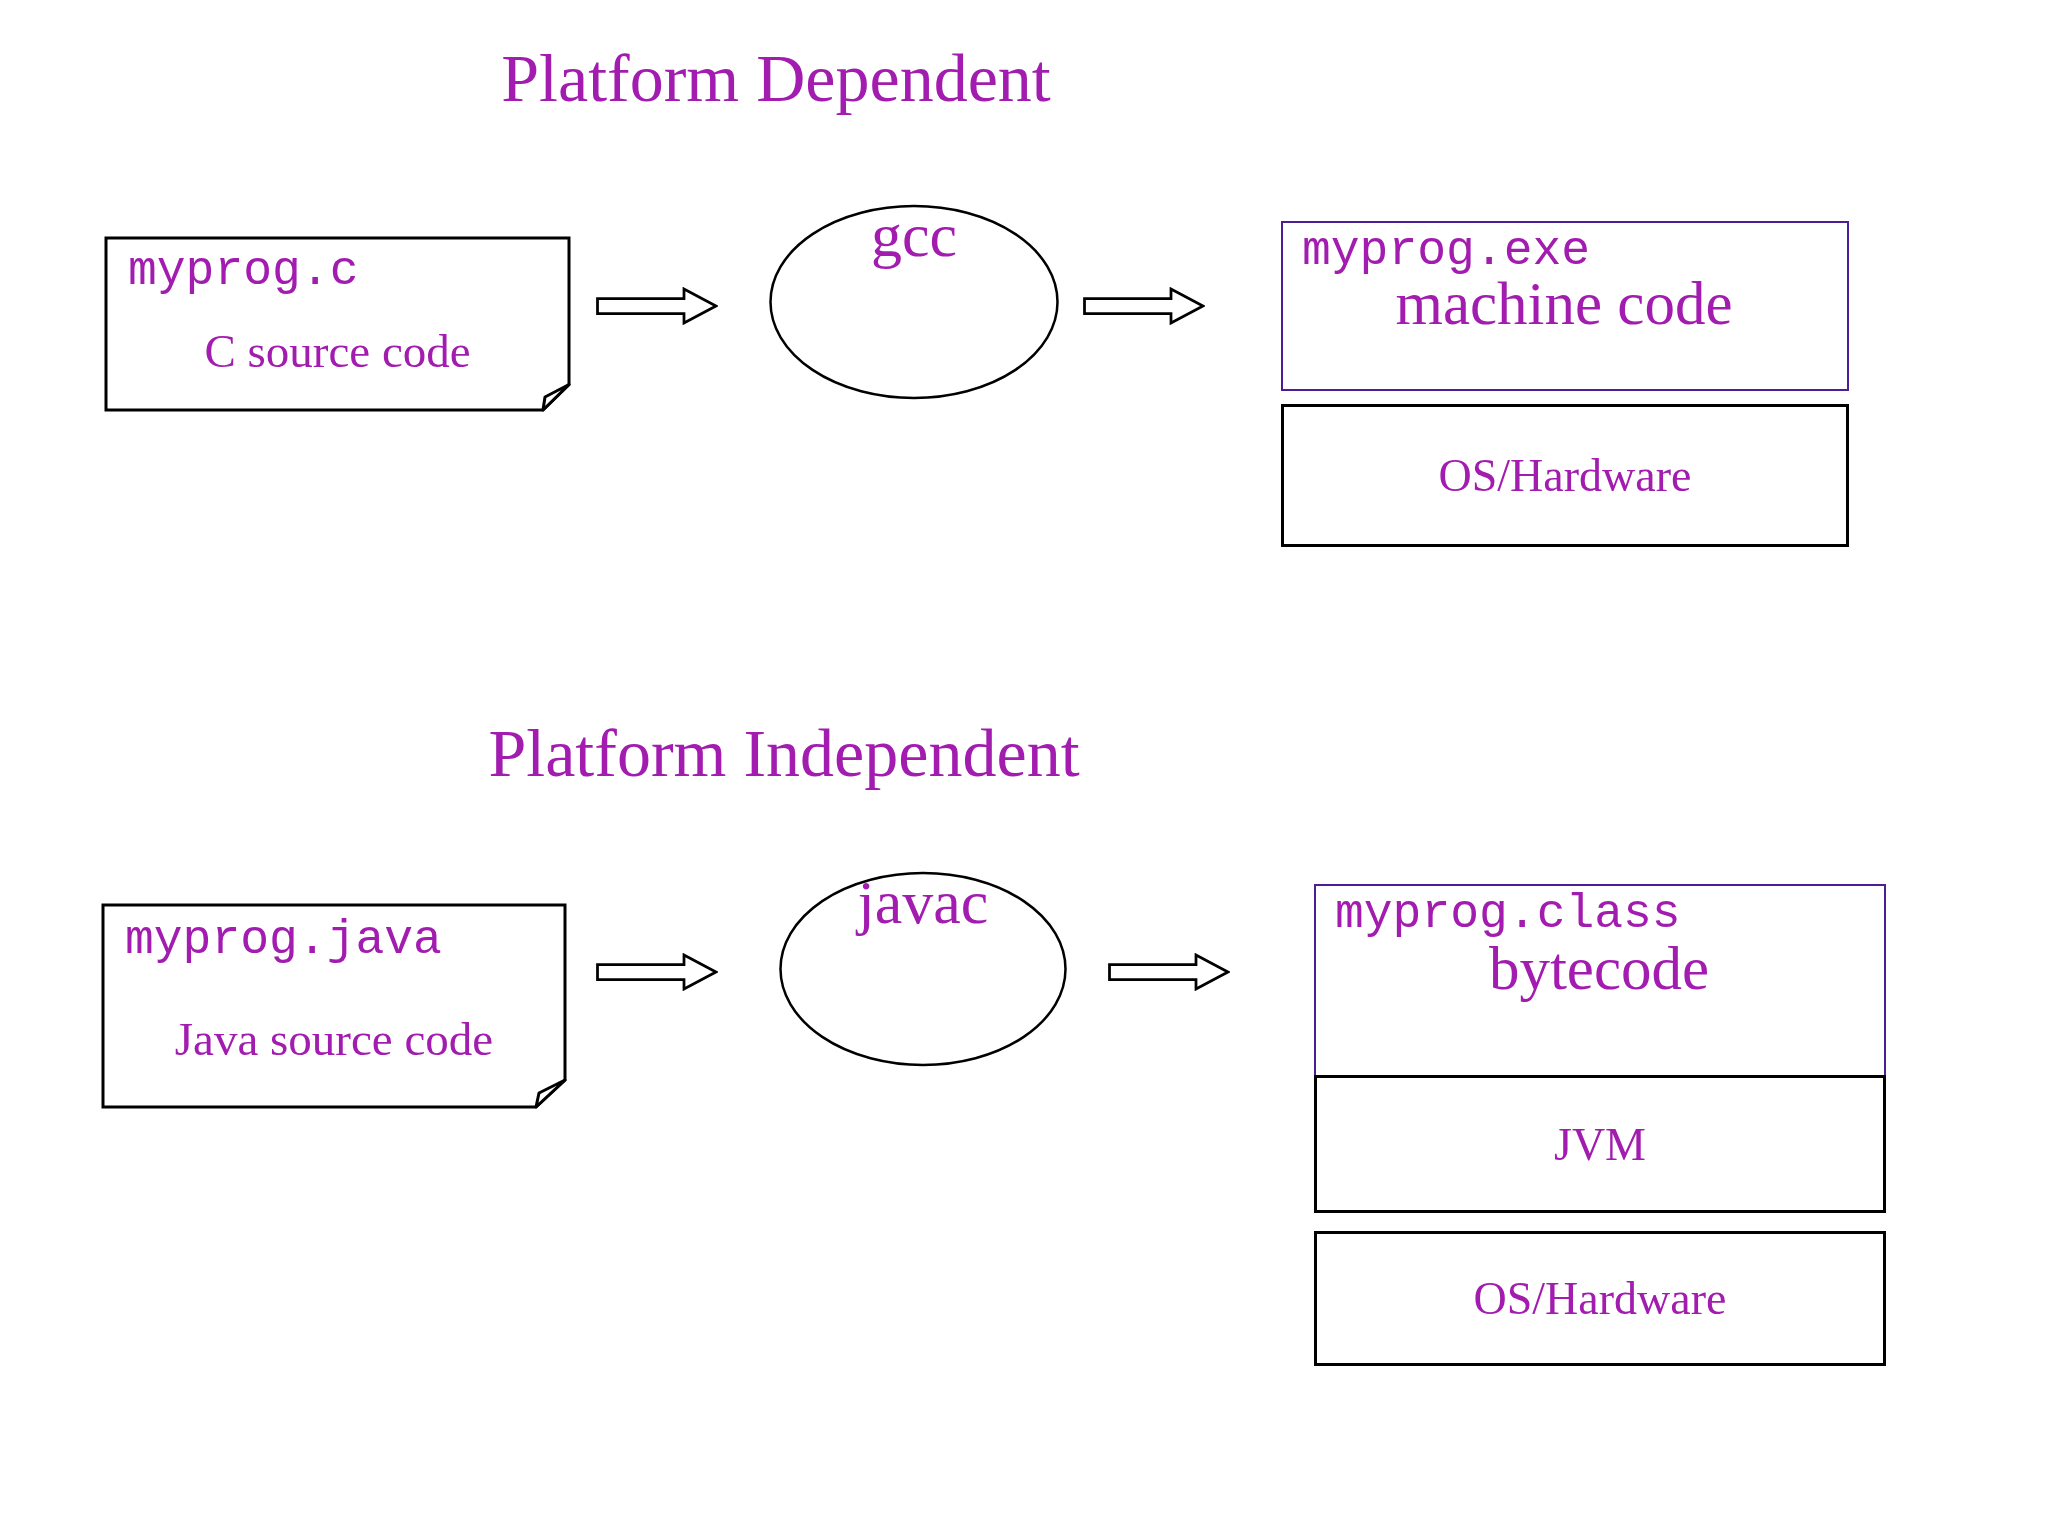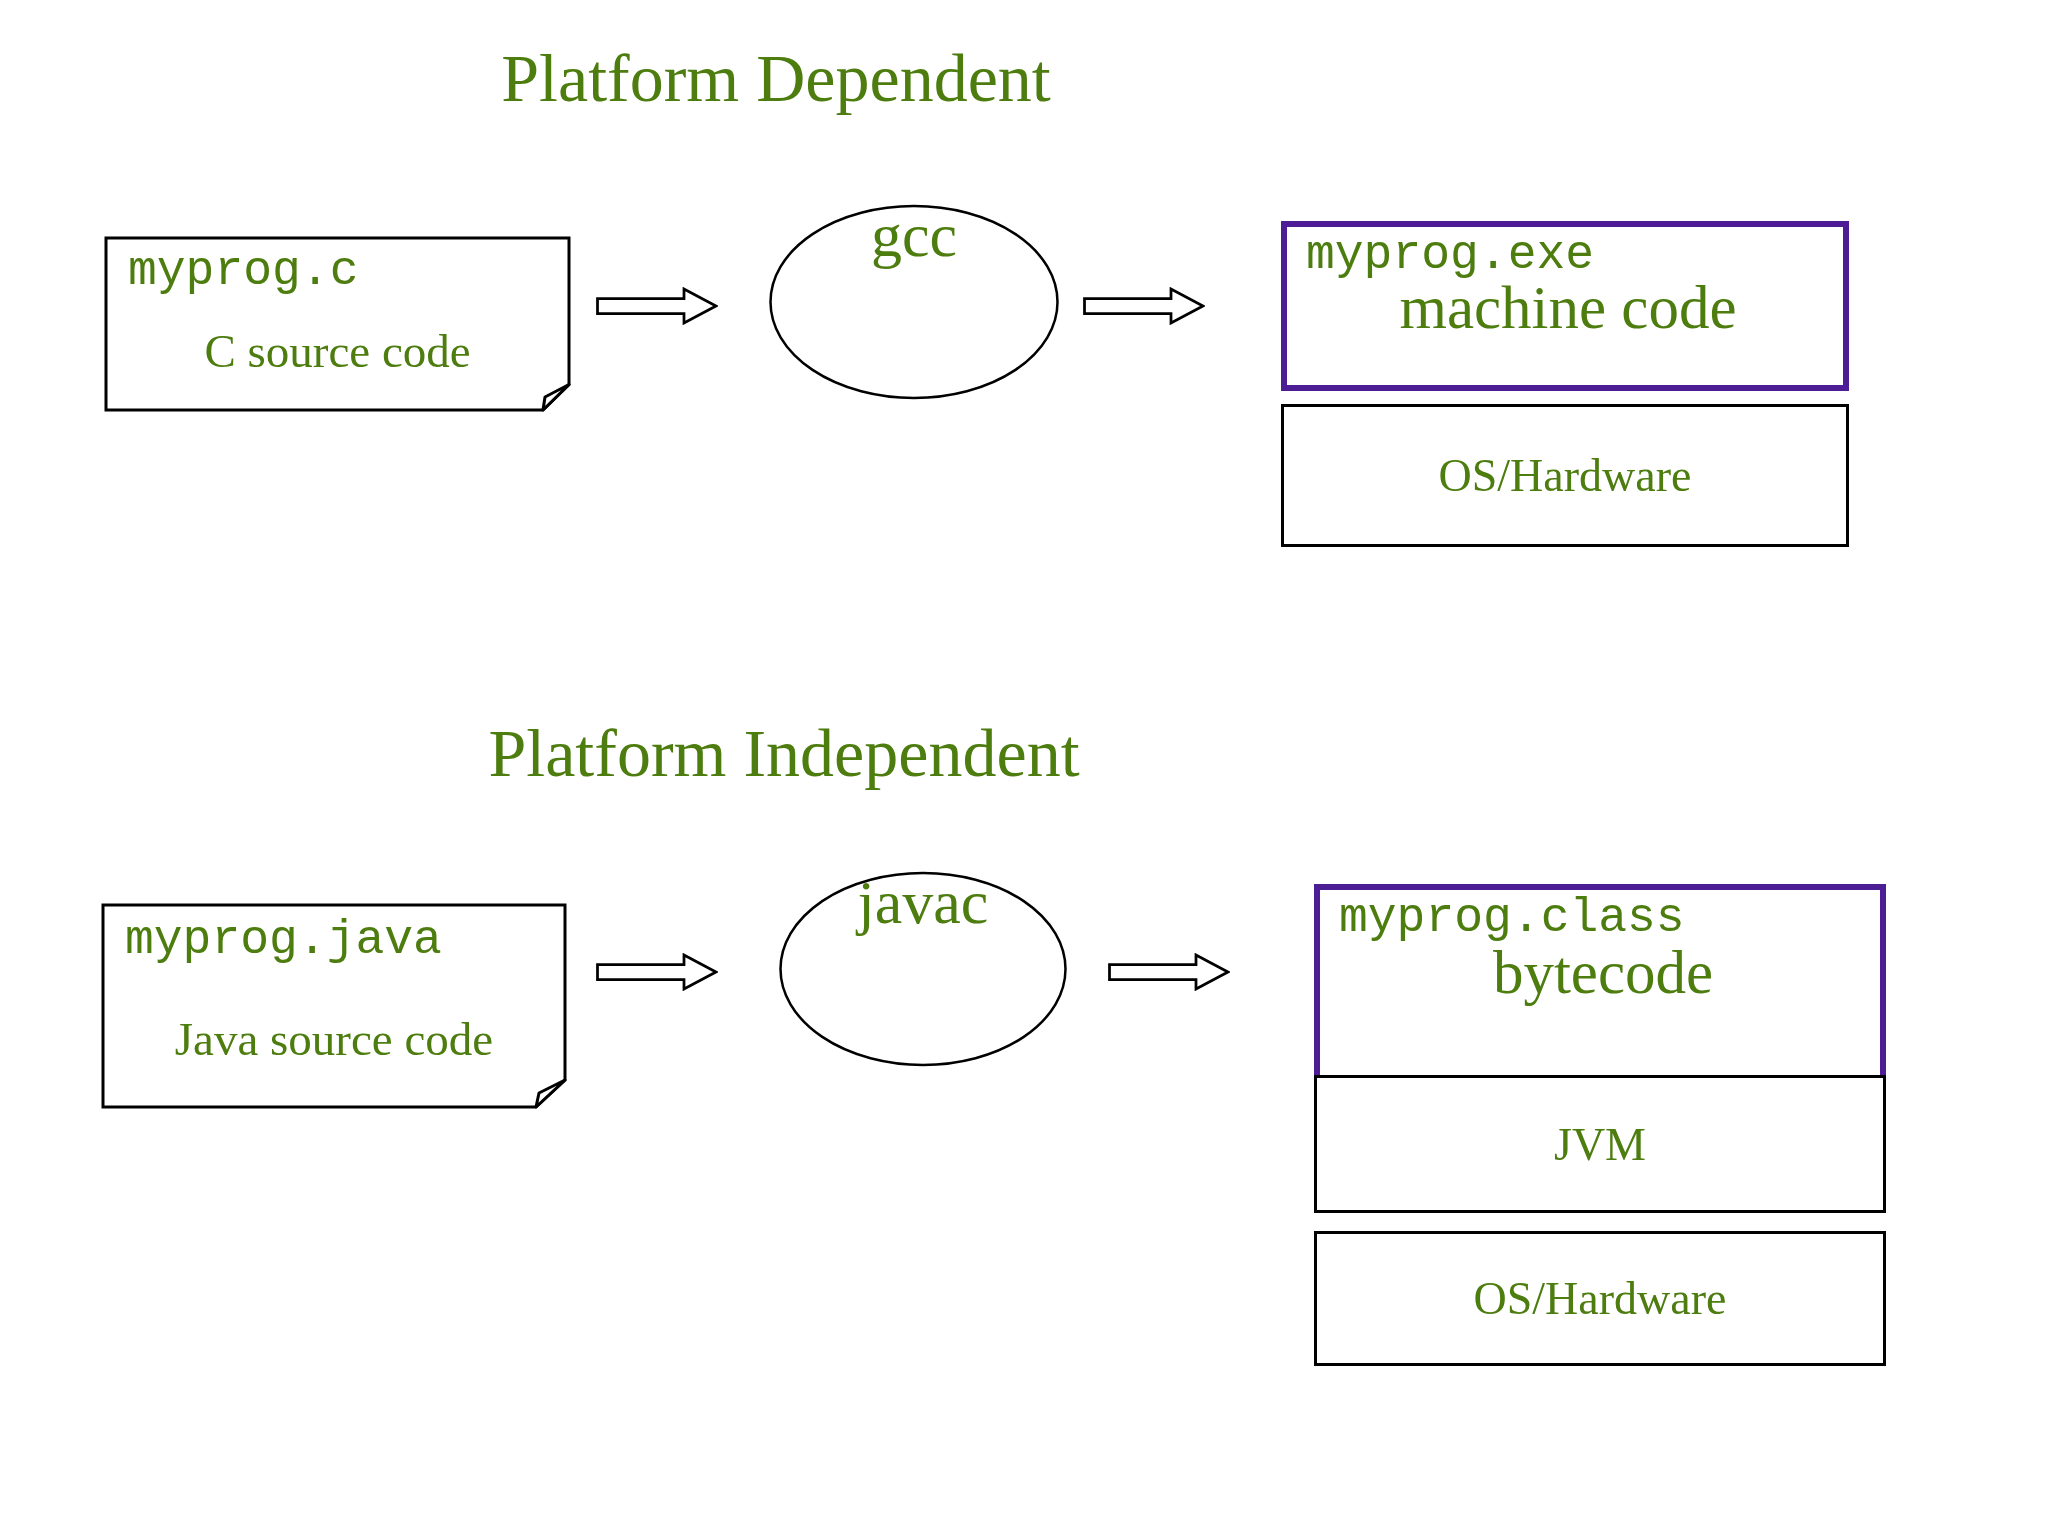--- a/index.html
+++ b/index.html
@@ -1,21 +1,21 @@
 <!DOCTYPE html>
 <html><head>
 <meta charset="utf-8">
 <style>
   html, body { margin: 0; padding: 0; background: #ffffff; }
   .canvas {
     position: relative;
     width: 2048px;
     height: 1536px;
     background: #ffffff;
-    color: #4d7c0f;
+    color: #a21caf;
     font-family: "Liberation Serif", serif;
     overflow: hidden;
   }
   .abs { position: absolute; }
   .title {
     font-size: 68px;
     line-height: 1;
     text-align: center;
     white-space: nowrap;
   }
@@ -25,21 +25,21 @@
     line-height: 1.05;
     white-space: nowrap;
   }
   .doc-label {
     font-size: 47px;
     line-height: 1;
     text-align: center;
     white-space: nowrap;
   }
   .box {
-    border: 6px solid #4c1d95;
+    border: 2px solid #4c1d95;
     background: #ffffff;
     box-sizing: border-box;
   }
   .box-label {
     font-size: 61px;
     line-height: 1;
     text-align: center;
     white-space: nowrap;
   }
   .stack-box {

